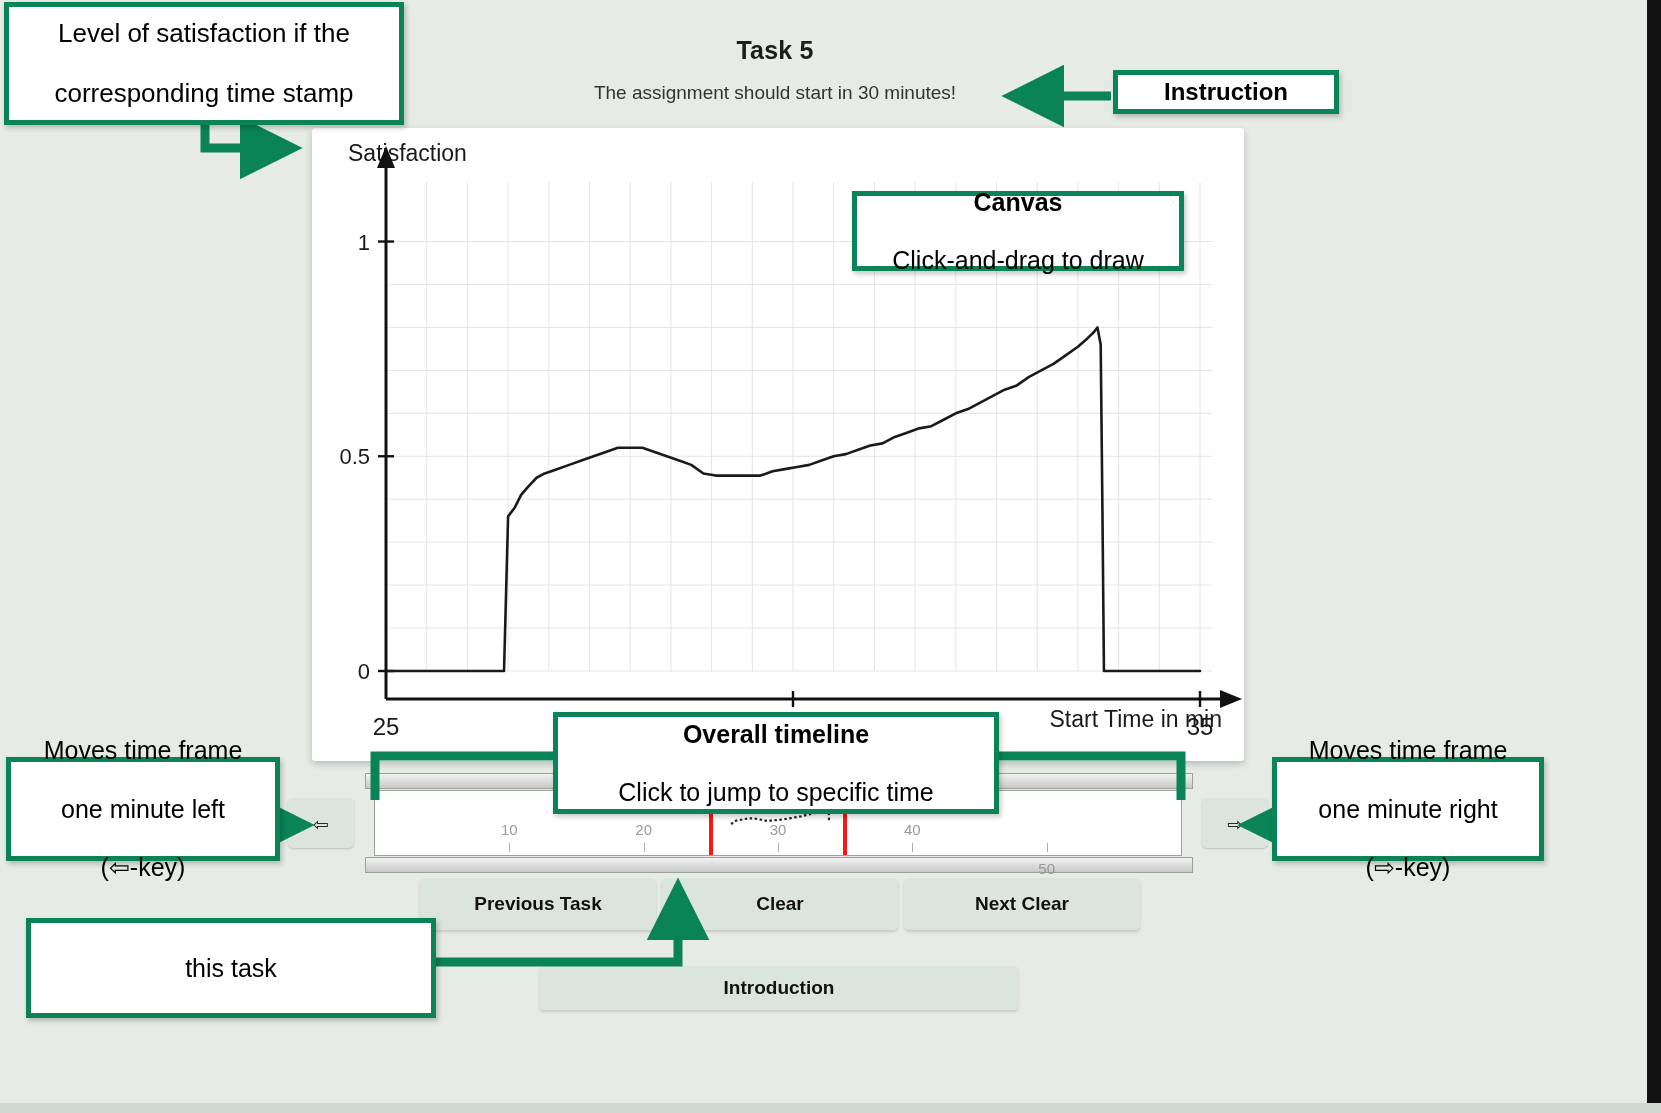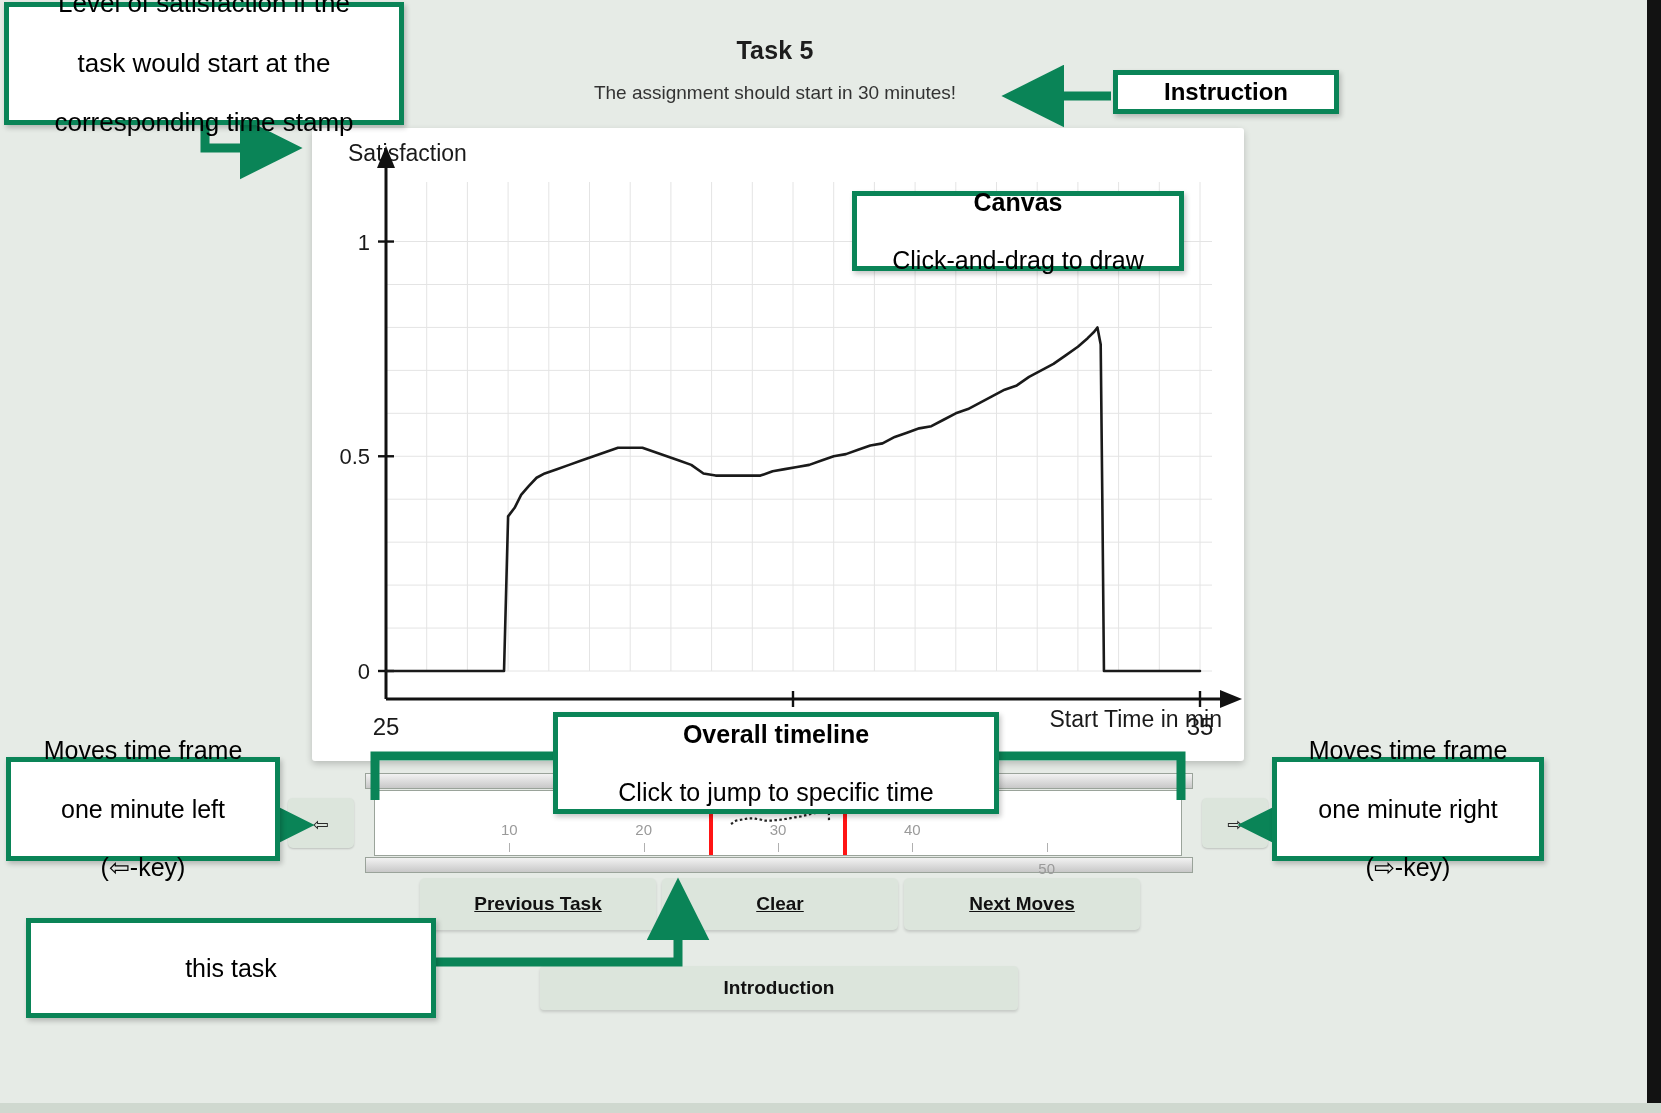--- a/index.html
+++ b/index.html
@@ -69,21 +69,21 @@
     font-size:15px;color:#9a9a9a;
   }
   .tl-tick-mark{position:absolute;top:52px;width:1px;height:9px;background:#b0b0b0;}
   .tl-marker{position:absolute;top:2px;width:4px;height:62px;background:#ff1414;}
 
   
   .task-btns{position:absolute;left:420px;top:878px;width:720px;height:52px;}
   .tbtn{
     position:absolute;top:0;height:52px;background:#dce5dc;border:none;border-radius:5px;
     box-shadow:0 2px 3px rgba(0,0,0,.15);
-    font-size:19px;font-weight:bold;color:#111;text-decoration:underline;
+    font-size:19px;font-weight:bold;color:#111;
   }
   .tbtn.prev{left:0;width:236px;}
   .tbtn.clear{left:242px;width:236px;}
   .tbtn.next{left:484px;width:236px;}
   .intro-btn{
     position:absolute;left:540px;top:966px;width:478px;height:44px;
     background:#dce5dc;border:none;border-radius:4px;
     box-shadow:0 2px 3px rgba(0,0,0,.14);
     font-size:19px;font-weight:bold;color:#111;
   }
@@ -200,21 +200,21 @@
           <div class="tl-tick-mark" style="left: 671.667px;"></div>
           <div class="tl-marker" style="left: 333.833px; background: rgb(255, 20, 20);"></div>
           <div class="tl-marker" style="left: 468.167px; background: rgb(255, 20, 20);"></div>
         </div>
     </div>
   </div>
 
   <div class="task-btns">
     <button class="tbtn prev">Previous Task</button>
     <button class="tbtn clear">Clear</button>
-    <button class="tbtn next">Next Moves</button>
+    <button class="tbtn next">Next Clear</button>
   </div>
   <button class="intro-btn">Introduction</button>
 </div>
 
 <svg class="ann-svg">
   <defs>
     <marker id="ahR" markerWidth="7" markerHeight="7" refX="5.6" refY="3.5" orient="auto">
       <path d="M0,0 L7,3.5 L0,7 z" fill="#0a8457"></path>
     </marker>
     <marker id="ahL" markerWidth="7" markerHeight="7" refX="5.6" refY="3.5" orient="auto">
@@ -233,21 +233,20 @@
     <path d="M282,825 L302,825" marker-end="url(#ahR)"></path>
 
     <path d="M1270,825 L1250,825" marker-end="url(#ahL)"></path>
 
     <path d="M436,962 L678,962 L678,890" marker-end="url(#ahR)"></path>
   </g>
 </svg>
 
 <div class="note n-sat">
   <span class="ln">Level of satisfaction if the</span>
-  <span class="ln">task would start at the</span>
   <span class="ln">corresponding time stamp</span>
 </div>
 
 <div class="note n-instr">
   <span class="ln">Instruction</span>
 </div>
 
 <div class="note n-canvas">
   <span class="ln note-b">Canvas</span>
   <span class="ln">Click-and-drag to draw</span>

